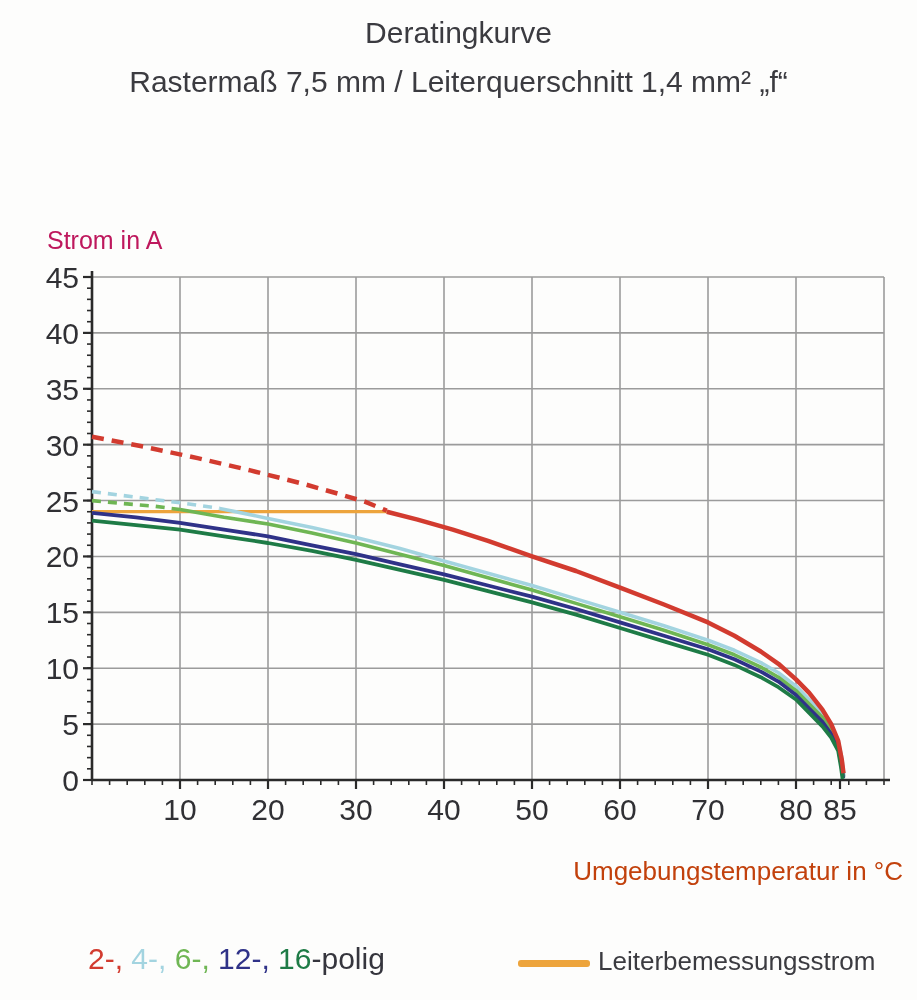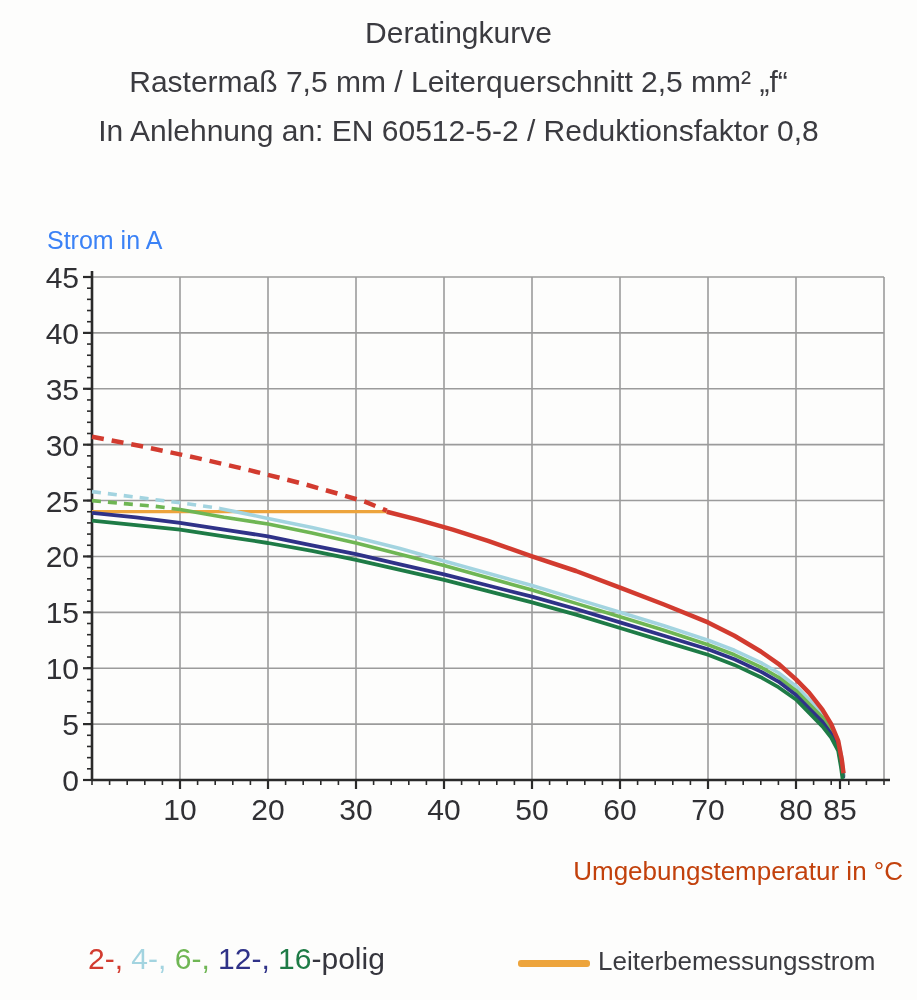--- a/index.html
+++ b/index.html
@@ -6,21 +6,21 @@
   .page{
     position:relative;width:917px;height:1000px;overflow:hidden;
     background:#fdfdfc;color:#3a3a3e;
     font-family:"Liberation Sans","DejaVu Sans",sans-serif;
   }
   header.title-block{
     position:absolute;left:0;top:8px;width:917px;text-align:center;
     font-size:30px;line-height:49px;color:#3b3b40;letter-spacing:0;
   }
   .y-axis-title{
-    position:absolute;left:47px;top:226px;font-size:25px;color:#3b82f6;
+    position:absolute;left:47px;top:226px;font-size:25px;color:#be185d;
   }
   .x-axis-title{
     position:absolute;right:14px;top:856px;font-size:26px;color:#c2410c;
   }
   svg.chart{position:absolute;left:0;top:0;width:917px;height:1000px;}
   .legend-row{
     position:absolute;left:0;top:938px;width:917px;height:50px;font-size:30px;
   }
   .legend-poles{position:absolute;left:88px;top:4px;white-space:nowrap;}
   .legend-rated{position:absolute;left:518px;top:0;height:50px;}
@@ -31,22 +31,21 @@
     position:absolute;left:80px;top:8px;font-size:26px;color:#3b3b40;white-space:nowrap;
   }
 </style>
 </head>
 <body>
 
 <div class="page">
 
   <header class="title-block">
     <div>Deratingkurve</div>
-    <div>Rastermaß 7,5 mm / Leiterquerschnitt 2,5 mm² „f“</div>
-    <div>In Anlehnung an: EN 60512-5-2 / Reduktionsfaktor 0,8</div>
+    <div>Rastermaß 7,5 mm / Leiterquerschnitt 1,4 mm² „f“</div>
   </header>
 
   <div class="y-axis-title">Strom in A</div>
 
   <svg class="chart" id="chart-svg" viewBox="0 0 917 1000">
       <line x1="180" y1="277" x2="180" y2="780" stroke="#9b9b9b" stroke-width="1.6"></line>
       <line x1="268" y1="277" x2="268" y2="780" stroke="#9b9b9b" stroke-width="1.6"></line>
       <line x1="356" y1="277" x2="356" y2="780" stroke="#9b9b9b" stroke-width="1.6"></line>
       <line x1="444" y1="277" x2="444" y2="780" stroke="#9b9b9b" stroke-width="1.6"></line>
       <line x1="532" y1="277" x2="532" y2="780" stroke="#9b9b9b" stroke-width="1.6"></line>

